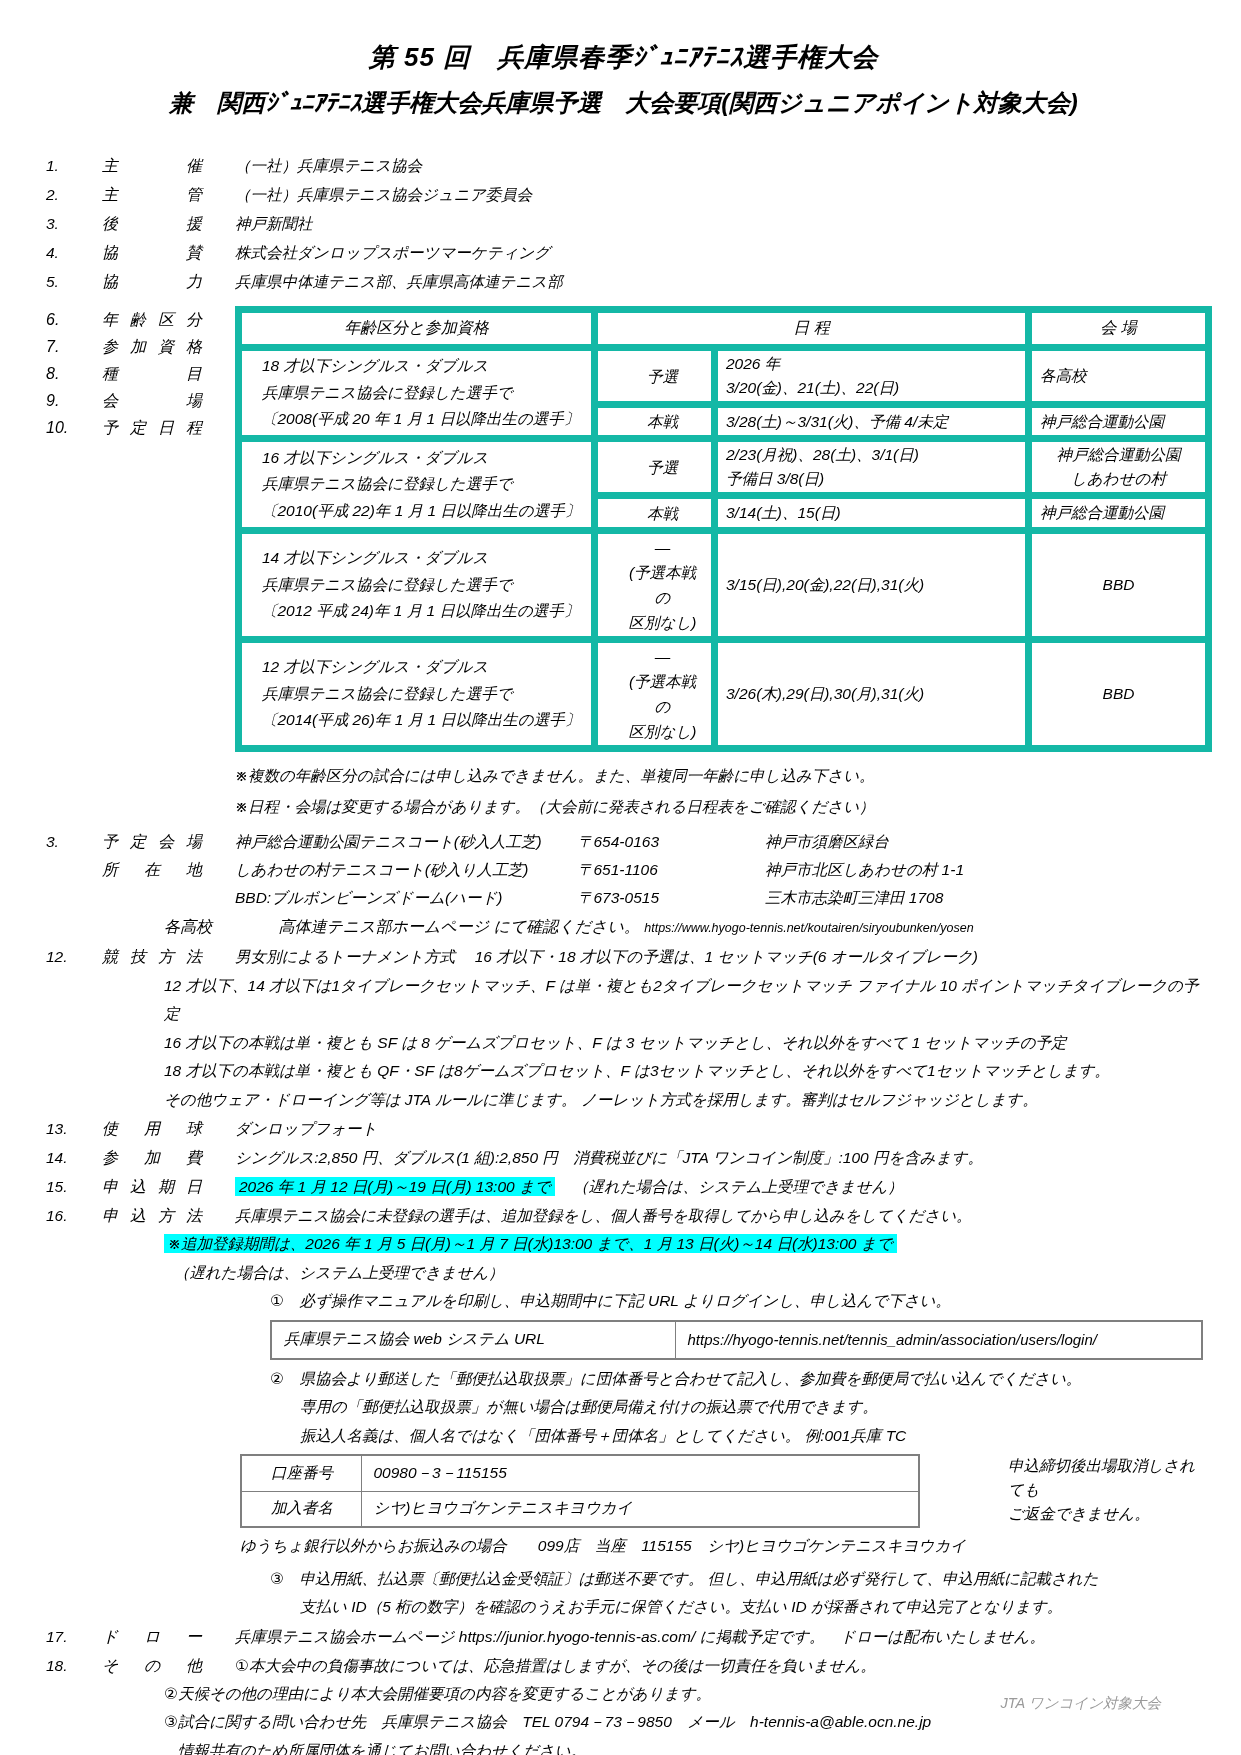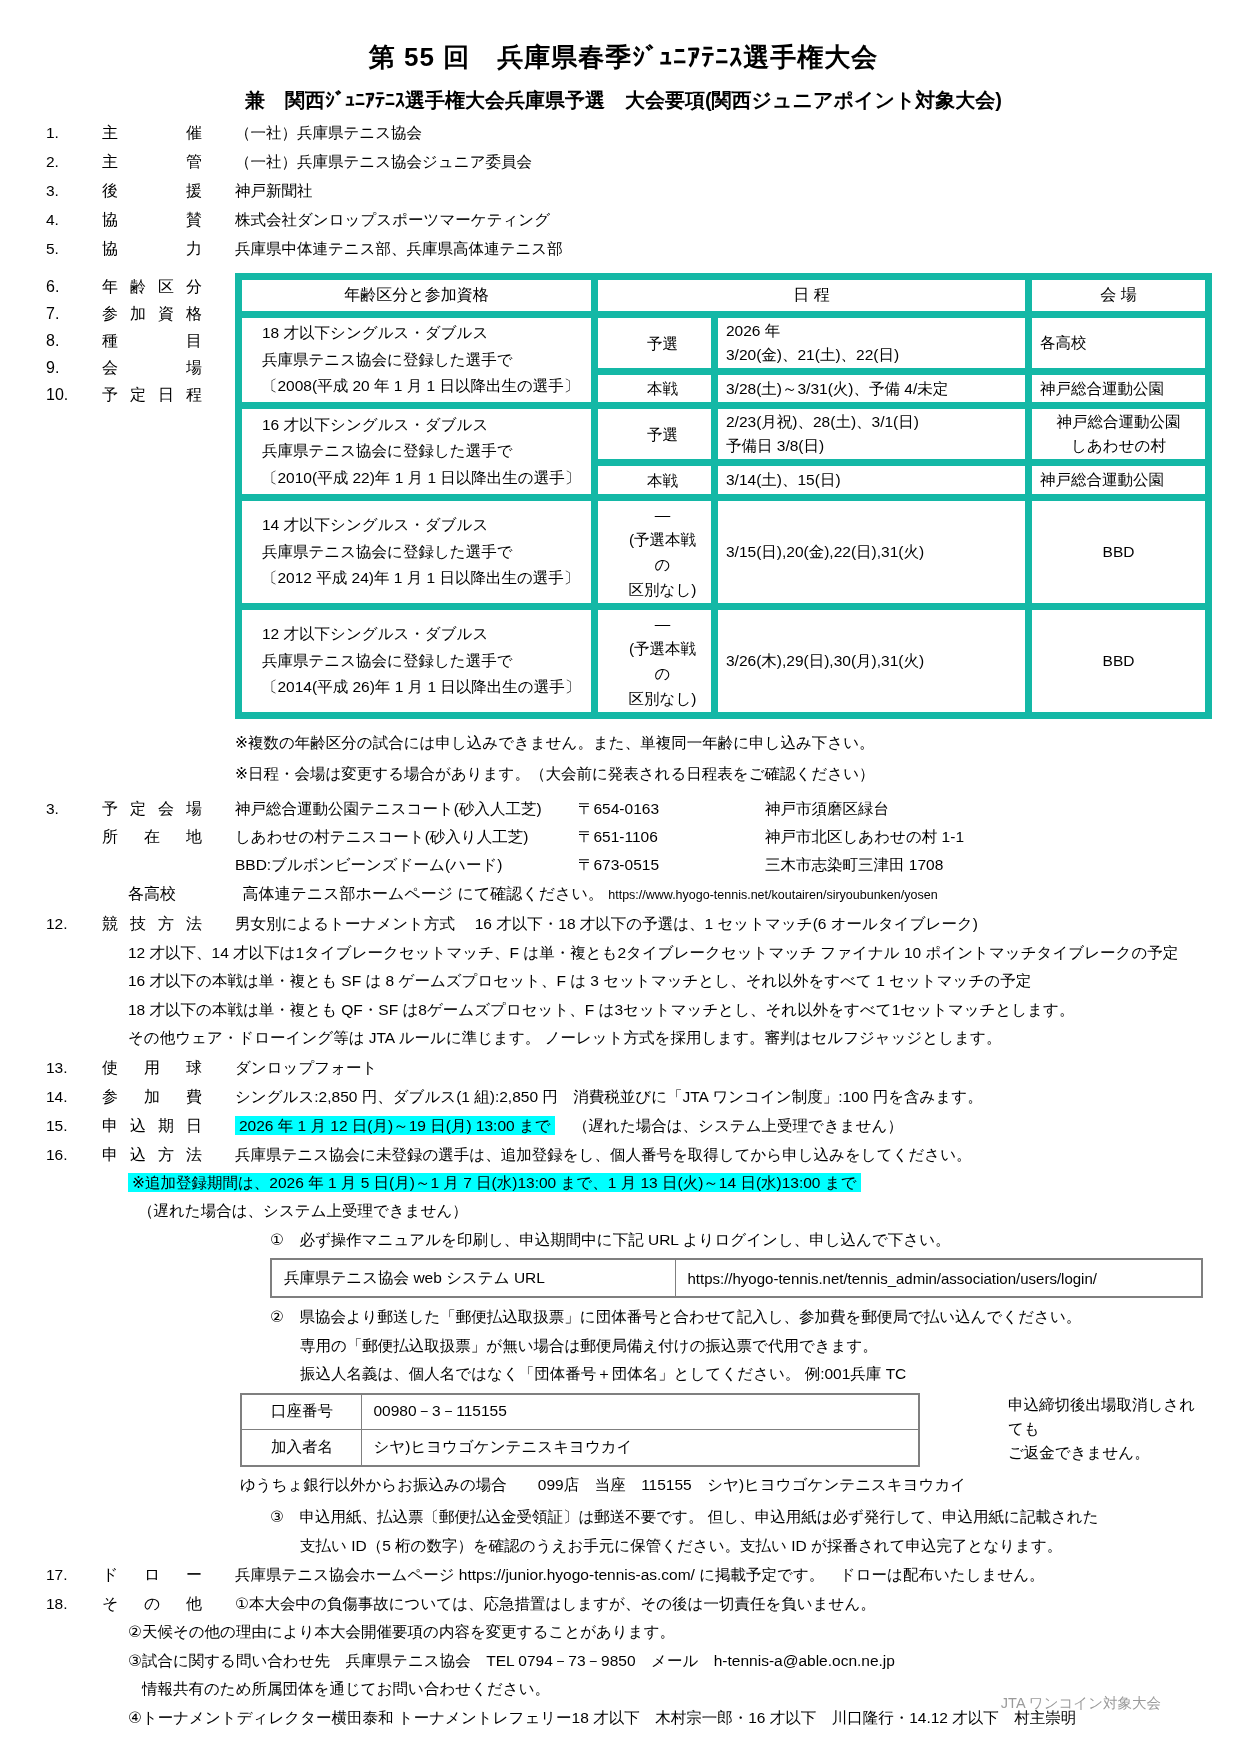--- a/index.html
+++ b/index.html
@@ -1,30 +1,31 @@
 <!DOCTYPE html>
 <html><head>
 <meta charset="utf-8">
 <style>
   * { box-sizing: border-box; }
   html,body { margin:0; padding:0; background:#ffffff; }
   .page {
     position:relative; width:1241px; height:1755px; background:#fff;
     font-family:"Liberation Sans","DejaVu Sans",sans-serif; color:#000;
     overflow:hidden;
+    font-style:italic;
   }
   .inner { padding:40px 40px 0 46px; }
 
   .doc-title {
     text-align:center; font-weight:bold; font-size:26px; letter-spacing:1px;
     margin:0 0 12px 0;
   }
   .doc-subtitle {
-    text-align:center; font-weight:bold; font-size:20px; letter-spacing:0px;
-    margin:0 0 4px 0; white-space:nowrap;
+    text-align:center; font-weight:bold; font-size:24px; letter-spacing:0px;
+    margin:0 0 32px 0; white-space:nowrap;
   }
 
   .row { display:flex; align-items:flex-start; font-size:15.5px; line-height:29px; }
   .num { width:56px; flex:none; }
   .label { width:100px; flex:none; text-align:justify; text-align-last:justify; white-space:normal; margin-right:33px; font-size:16px; }
   .content { flex:1; min-width:0; }
 
   
   .table-section { display:flex; margin-top:10px; }
   .left-labels { width:189px; flex:none; }
@@ -53,21 +54,21 @@
   .v-row { line-height:28px; }
   .venue-line { display:flex; }
   .v-name { width:343px; flex:none; }
   .v-postal { width:187px; flex:none; }
   .v-addr { flex:1; }
   .hs-line { line-height:30px; }
   .hs-label { display:inline-block; width:110px; }
   .small-url { font-size:12.5px; }
 
   .method-line, .cont-line { line-height:28.5px; font-size:15.5px; }
-  .cont-block { margin-left:82px; }
+  .cont-block { margin-left:118px; }
   .indent35 { margin-left:224px; }
   .indent-sub { margin-left:254px; }
   .acct-wrap { margin-left:194px; display:flex; align-items:flex-start; margin-top:4px; margin-bottom:4px; }
 
   .hl { background:#00ffff; padding:1px 4px; }
   .gap-l { margin-left:14px; }
 
   table.url-table { border-collapse:collapse; width:933px; margin:4px 0 5px 224px;
     border:2px solid #7f7f7f; font-size:15.5px; }
   .url-table td { border:1px solid #7f7f7f; height:38px; padding:2px 12px; }

